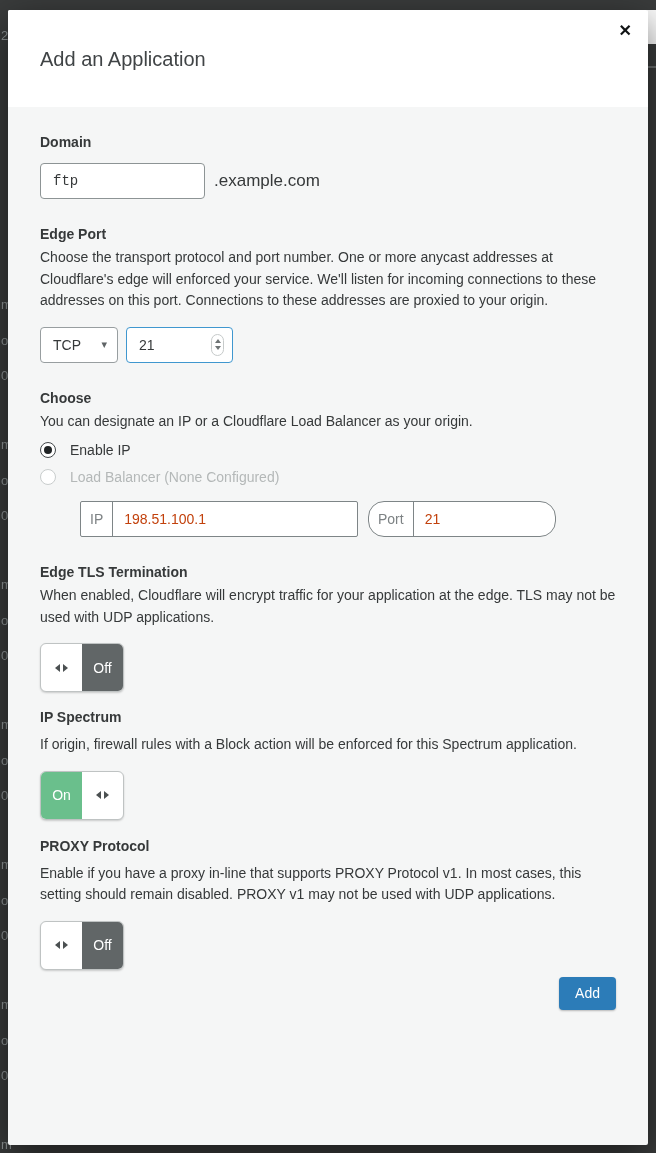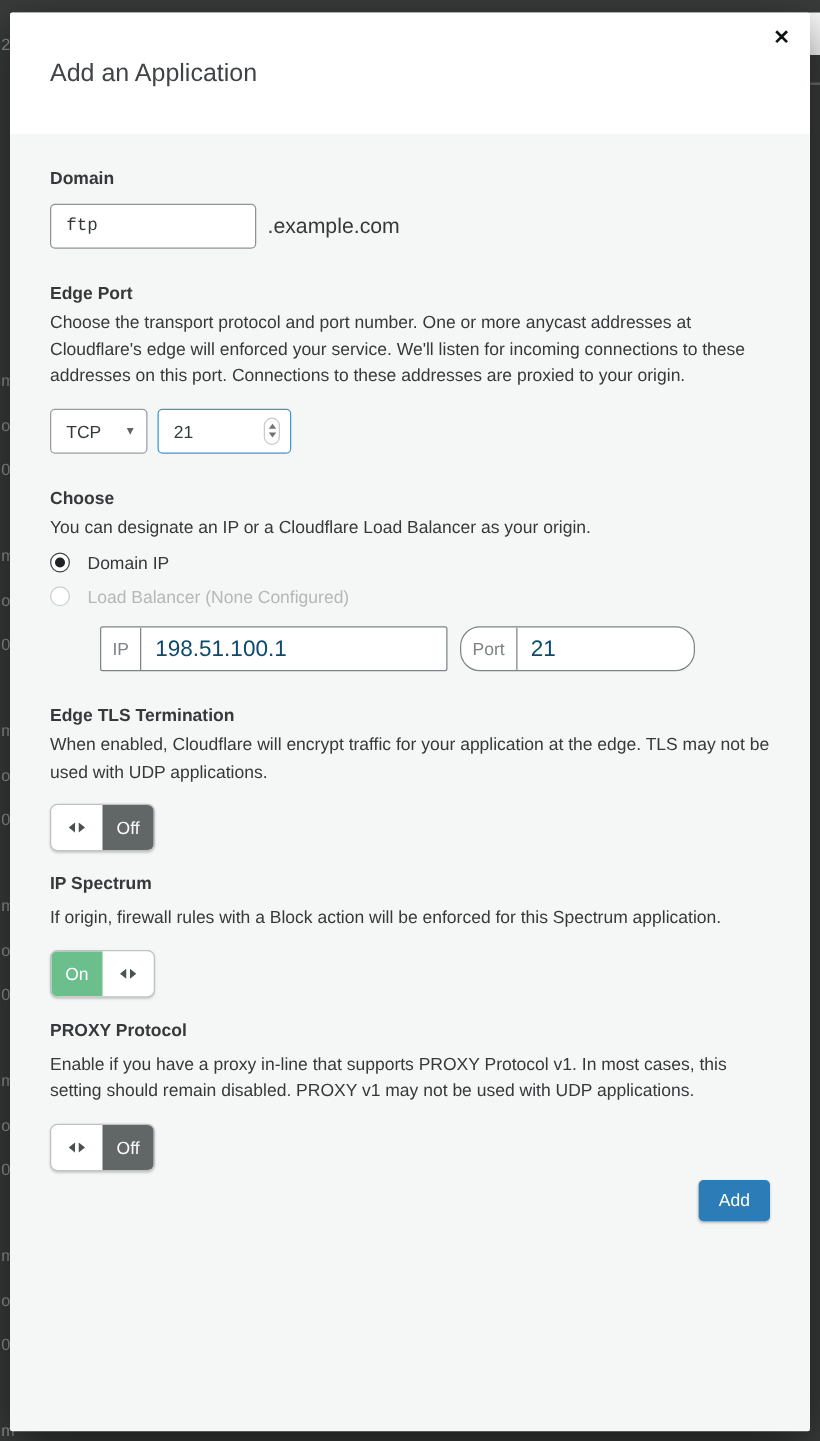--- a/index.html
+++ b/index.html
@@ -54,27 +54,27 @@
   .radio-dot{width:8px;height:8px;border-radius:50%;background:#1f2324;}
   .radio-label{font-size:14px;color:#36393a;}
   .radio-label.disabled{color:#b4b8b8;}
 
   
   .ipport-row{display:flex;margin-top:11px;gap:10px;padding-left:40px;}
   .input-group{display:flex;height:36px;box-sizing:border-box;background:#fff;border:1px solid #7e8587;
                border-radius:2px;overflow:hidden;}
   .input-prefix{display:flex;align-items:center;padding:0 9px;color:#7d8284;font-size:14px;
                 border-right:1px solid #7e8587;flex:0 0 auto;}
-  .input-group input{border:none;outline:none;font-size:18px;color:#0c4a6e;font-family:inherit;
+  .input-group input{border:none;outline:none;font-size:14px;color:#c2410c;font-family:inherit;
                      padding:0 11px;background:transparent;min-width:0;flex:1;}
   .group-ip{width:278px;}
   .group-port{width:188px;border-radius:16px;}
 
   
-  .toggle{display:inline-flex;height:38px;box-sizing:border-box;border-radius:6px;overflow:hidden;
+  .toggle{display:inline-flex;height:49px;box-sizing:border-box;border-radius:6px;overflow:hidden;
           border:1px solid #bfc3c3;background:#fff;margin-top:15px;cursor:pointer;
           box-shadow:0 1px 2px rgba(0,0,0,.18);}
   .toggle-half{width:41px;display:flex;align-items:center;justify-content:center;font-size:14px;}
   .half-dark{background:#616667;color:#fff;}
   .half-green{background:#6abf8c;color:#fff;}
   .handle-icon{display:flex;align-items:center;gap:3px;}
   .tri-left{width:0;height:0;border-top:4px solid transparent;border-bottom:4px solid transparent;
             border-right:5px solid #4b5051;}
   .tri-right{width:0;height:0;border-top:4px solid transparent;border-bottom:4px solid transparent;
              border-left:5px solid #4b5051;}
@@ -161,21 +161,21 @@
       </div>
 
       <div class="sec sec-origin">
         <div class="section-label">Choose</div>
         <div class="desc">You can designate an IP or a Cloudflare Load Balancer as your origin.</div>
         <div class="radio-list">
           <div class="radio-row">
             <span class="radio-outer">
                 <span class="radio-dot"></span>
               </span>
-            <span class="radio-label">Domain IP</span>
+            <span class="radio-label">Enable IP</span>
           </div>
           <div class="radio-row">
             <span class="radio-outer disabled"></span>
             <span class="radio-label disabled">Load Balancer (None Configured)</span>
           </div>
         </div>
         <div class="ipport-row">
           <div class="input-group group-ip">
             <span class="input-prefix">IP</span>
             <input type="text" value="198.51.100.1" style="">

